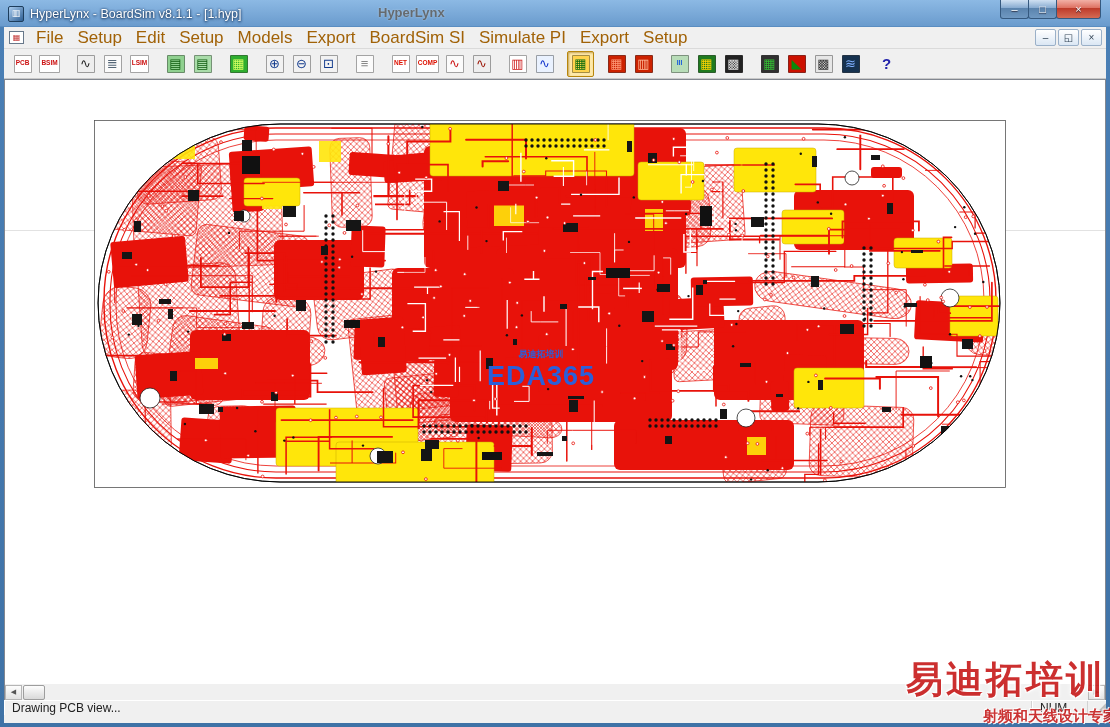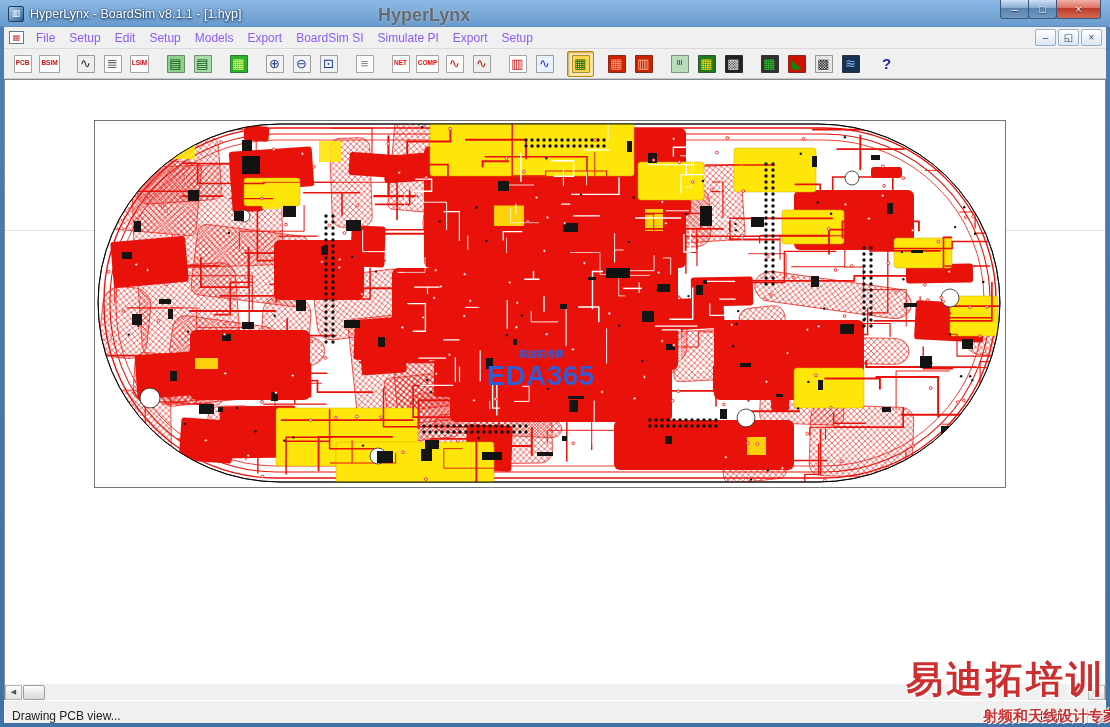--- a/index.html
+++ b/index.html
@@ -8,33 +8,33 @@
   .window{position:relative;width:1110px;height:727px;overflow:hidden;
     background:linear-gradient(180deg,#8cb9e4 0,#6a9bcd 26px,#4a7fb5 27px,#3f72a6 100%);
     padding:0 4px 4px;display:flex;flex-direction:column}
   
   .titlebar{height:27px;display:flex;align-items:center;gap:6px;padding:0 4px;position:relative;flex:0 0 27px}
   .app-icon{width:16px;height:16px;border-radius:2px;border:1px solid #1d3d5c;
     background:linear-gradient(135deg,#aaccee,#2e5f94);display:flex;align-items:center;justify-content:center;
     color:#fff;font-size:9px;line-height:1}
   .title{color:#fff;font-size:12.5px;
     text-shadow:0 1px 3px rgba(8,38,78,.95),0 0 2px rgba(8,38,78,.85)}
-  .faint-hl{position:absolute;left:374px;top:5px;color:rgba(90,90,90,.85);font-size:18px;font-weight:bold;
+  .faint-hl{position:absolute;left:374px;top:5px;color:rgba(90,90,90,.85);font-size:13px;font-weight:bold;
     text-shadow:0 0 2px rgba(255,255,255,.45)}
   .win-controls{position:absolute;top:0;right:5px;display:flex}
   .wbtn{width:29px;height:19px;display:flex;align-items:center;justify-content:center;font-size:11px;color:#fff;
     border:1px solid #35597f;border-top:none;margin-left:-1px;border-radius:0 0 3px 3px;cursor:default;
     background:linear-gradient(180deg,#cfe0f2,#86aad0 45%,#5a83ad 46%,#7099c2);text-shadow:0 1px 1px #223}
   .wbtn.close{width:45px;background:linear-gradient(180deg,#f2b0a6,#dd6f60 45%,#bd3a2a 46%,#d46b54)}
   
   .menubar{height:22px;flex:0 0 22px;background:#f0f0f0;border-bottom:1px solid #dadada;
     display:flex;align-items:center;padding:0 2px;position:relative}
   .mdi-icon{width:15px;height:13px;margin:0 5px 0 3px;background:#fff;border:1px solid #67788a;
     display:flex;align-items:center;justify-content:center;font-size:8px;color:#c03030;line-height:1}
-  .menu-item{padding:2px 7px;font-size:12px;color:#8b5cf6;cursor:default;border-radius:2px}
+  .menu-item{padding:2px 7px;font-size:17px;color:#a16207;cursor:default;border-radius:2px}
   .mdi-controls{position:absolute;right:4px;top:2px;display:flex;gap:2px}
   .mbtn{width:21px;height:17px;border:1px solid #9ab0c8;border-radius:2px;color:#345;font-size:10px;
     background:linear-gradient(#ffffff,#dbe7f4);display:flex;align-items:center;justify-content:center;cursor:default}
   
   .toolbar{height:30px;flex:0 0 30px;background:#f0f0f0;border-bottom:1px solid #c9c9c9;
     display:flex;align-items:center;padding:0 5px}
   .tbtn{width:27px;height:26px;display:flex;align-items:center;justify-content:center;
     border:1px solid transparent;border-radius:2px;cursor:default}
   .tbtn.gap{margin-left:9px}
   .tbtn .chip{min-width:18px;height:18px;display:flex;align-items:center;justify-content:center;
@@ -47,21 +47,21 @@
   .board{position:absolute;left:89px;top:40px;width:912px;height:368px}
   
   .hscroll{height:16px;flex:0 0 16px;background:#f0f0f0;border-left:1px solid #828790;border-right:1px solid #828790;
     display:flex;align-items:center;position:relative}
   .sarrow{width:17px;height:15px;background:linear-gradient(#fdfdfd,#e2e2e2);border:1px solid #b5b5b5;
     display:flex;align-items:center;justify-content:center;font-size:7px;color:#555;cursor:default}
   .sarrow.right{position:absolute;right:0}
   .sthumb{width:22px;height:15px;background:linear-gradient(#fdfdfd,#d9d9d9);border:1px solid #9d9d9d;
     border-radius:2px;margin-left:1px;cursor:default}
   
-  .statusbar{height:23px;flex:0 0 23px;background:#f0f0f0;display:flex;align-items:flex-end;
+  .statusbar{height:23px;flex:0 0 23px;background:#f0f0f0;display:flex;align-items:flex-start;
     font-size:12px;color:#222;border-top:1px solid #ffffff}
   .spanel{display:flex;align-items:center;padding:0 8px;border-right:1px solid #d2d2d2;box-shadow:inset 1px 0 0 #fff;
     white-space:nowrap;overflow:hidden}
   .spanel.msg{flex:1}
   .spanel.coords{width:238px}
   .spanel.num{width:56px}
   .grip{width:18px;display:flex;align-items:flex-end;justify-content:flex-end;color:#bdbdbd;font-size:12px;line-height:1}
   
   .red-wm{position:absolute;right:4px;bottom:22px;z-index:30;font-size:37px;font-weight:bold;letter-spacing:3px;
     color:#c81e1e;opacity:.92;white-space:nowrap;pointer-events:none;

